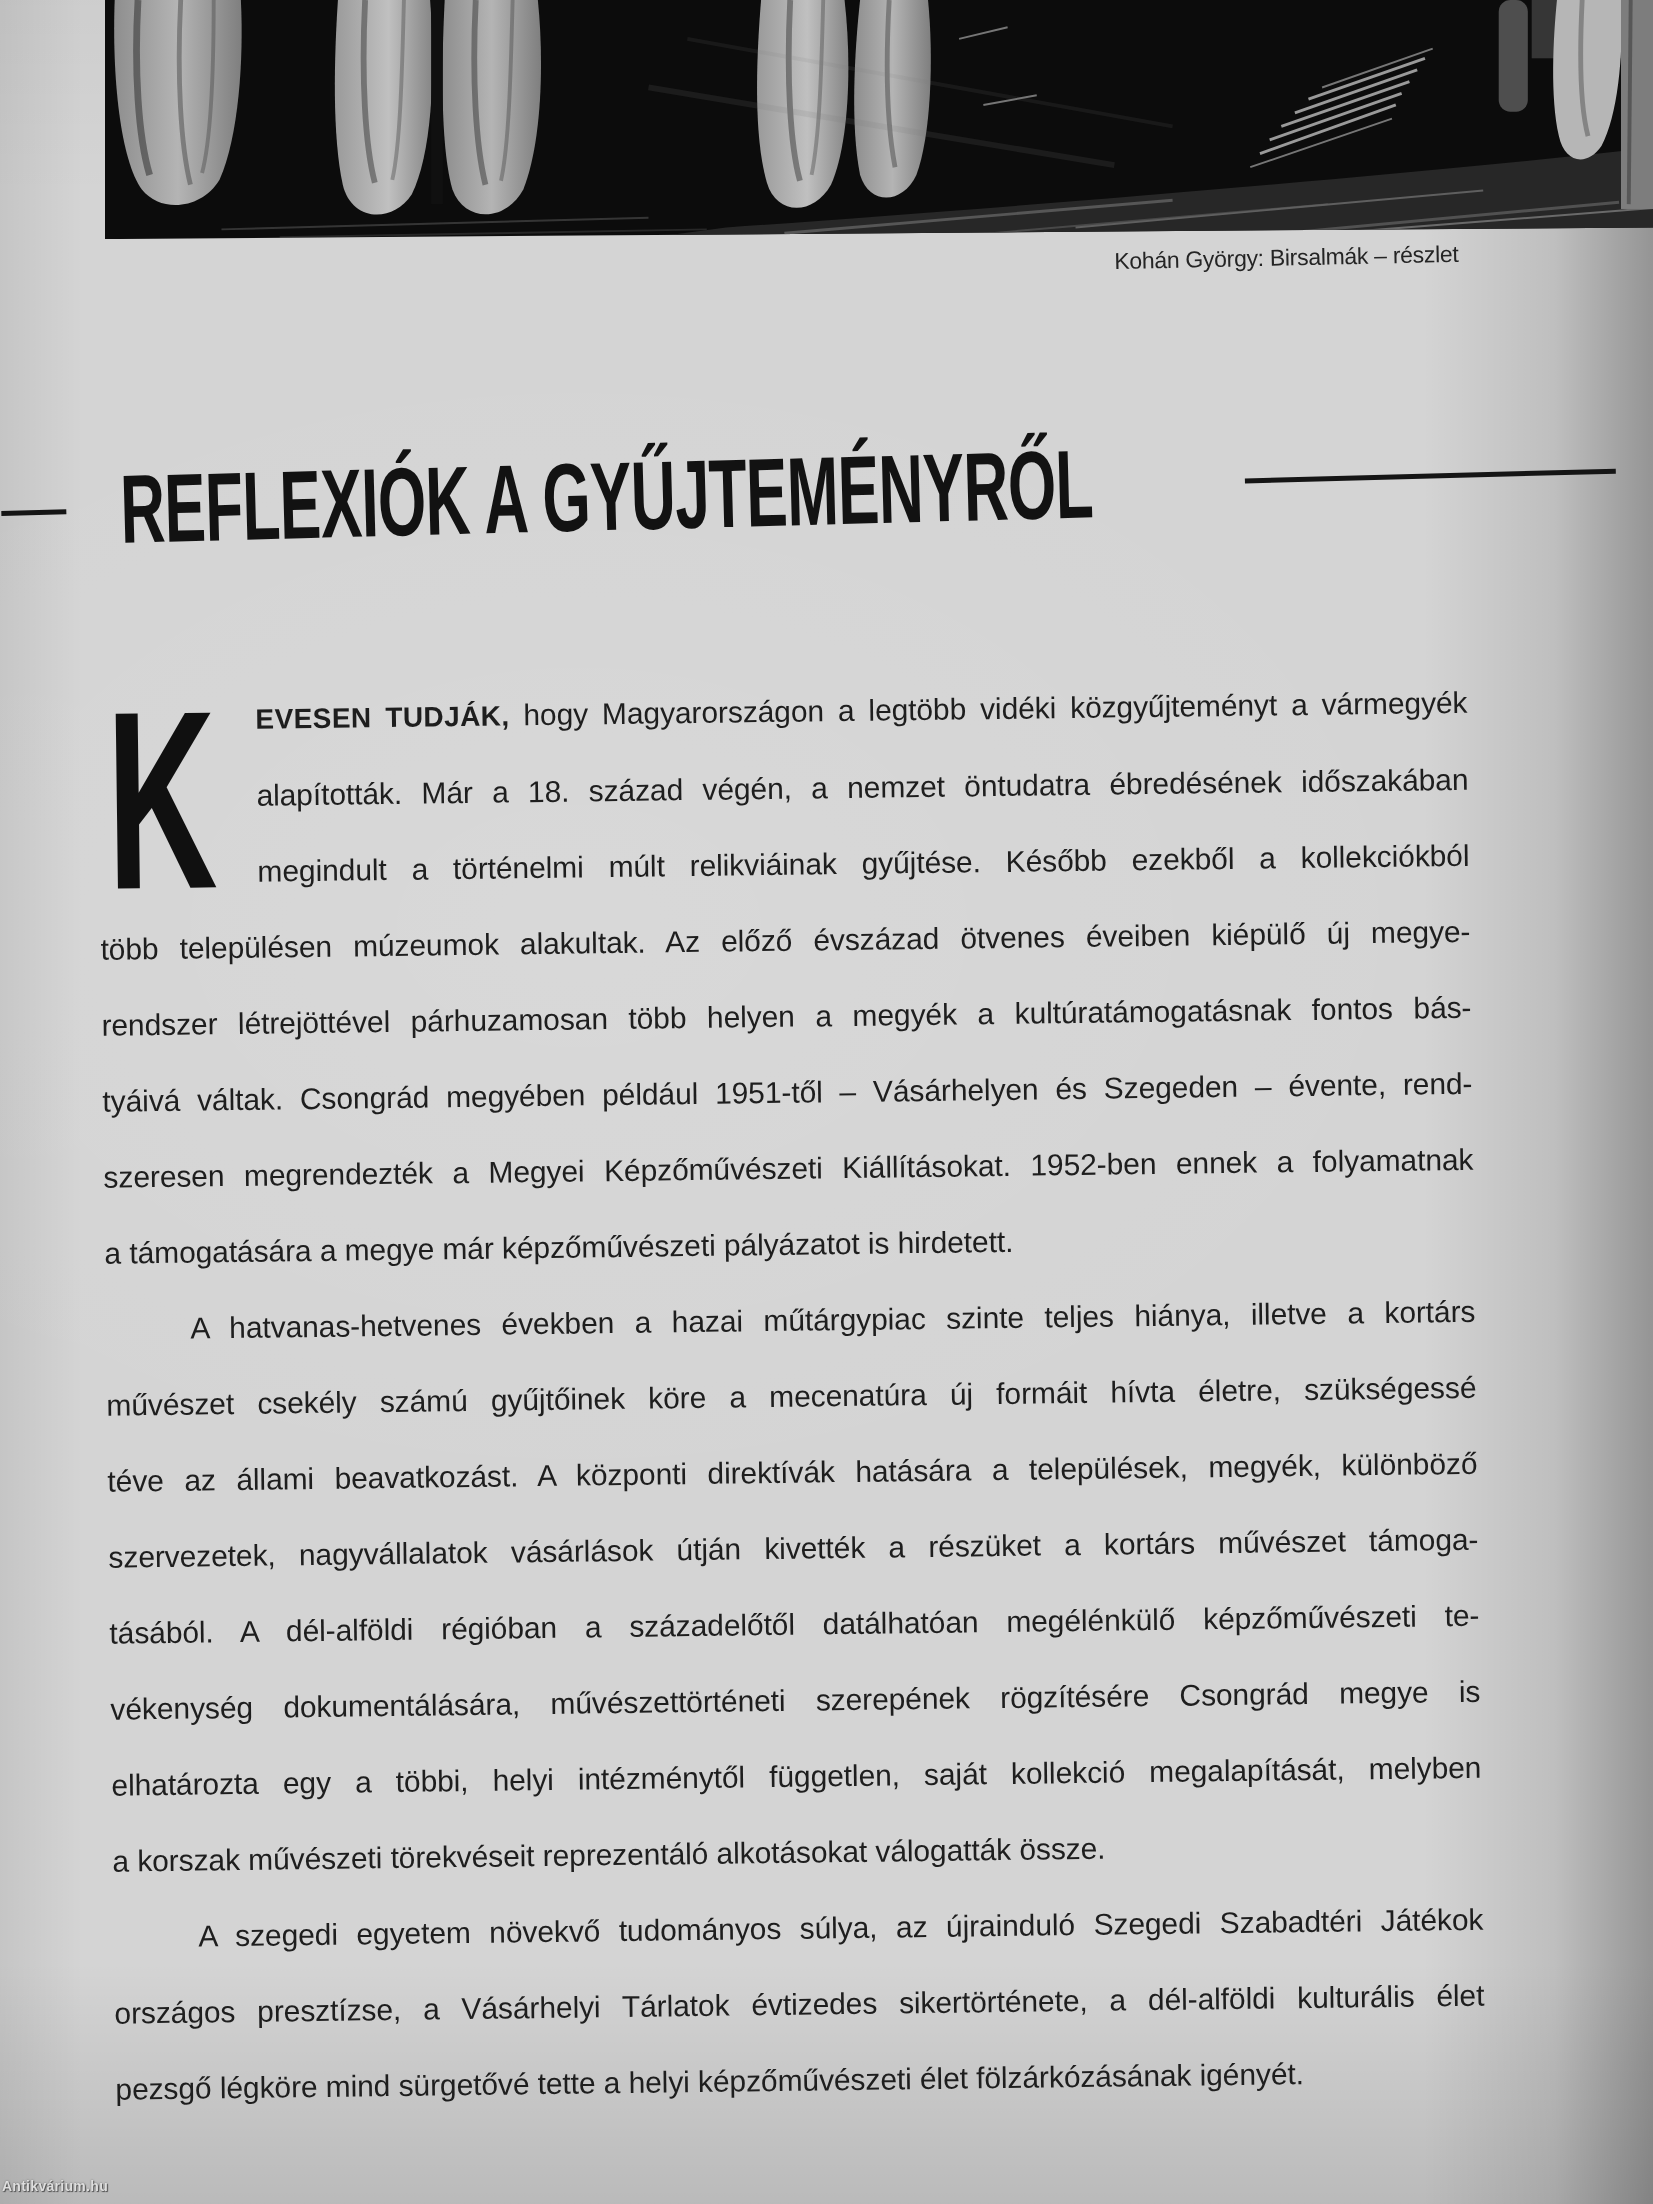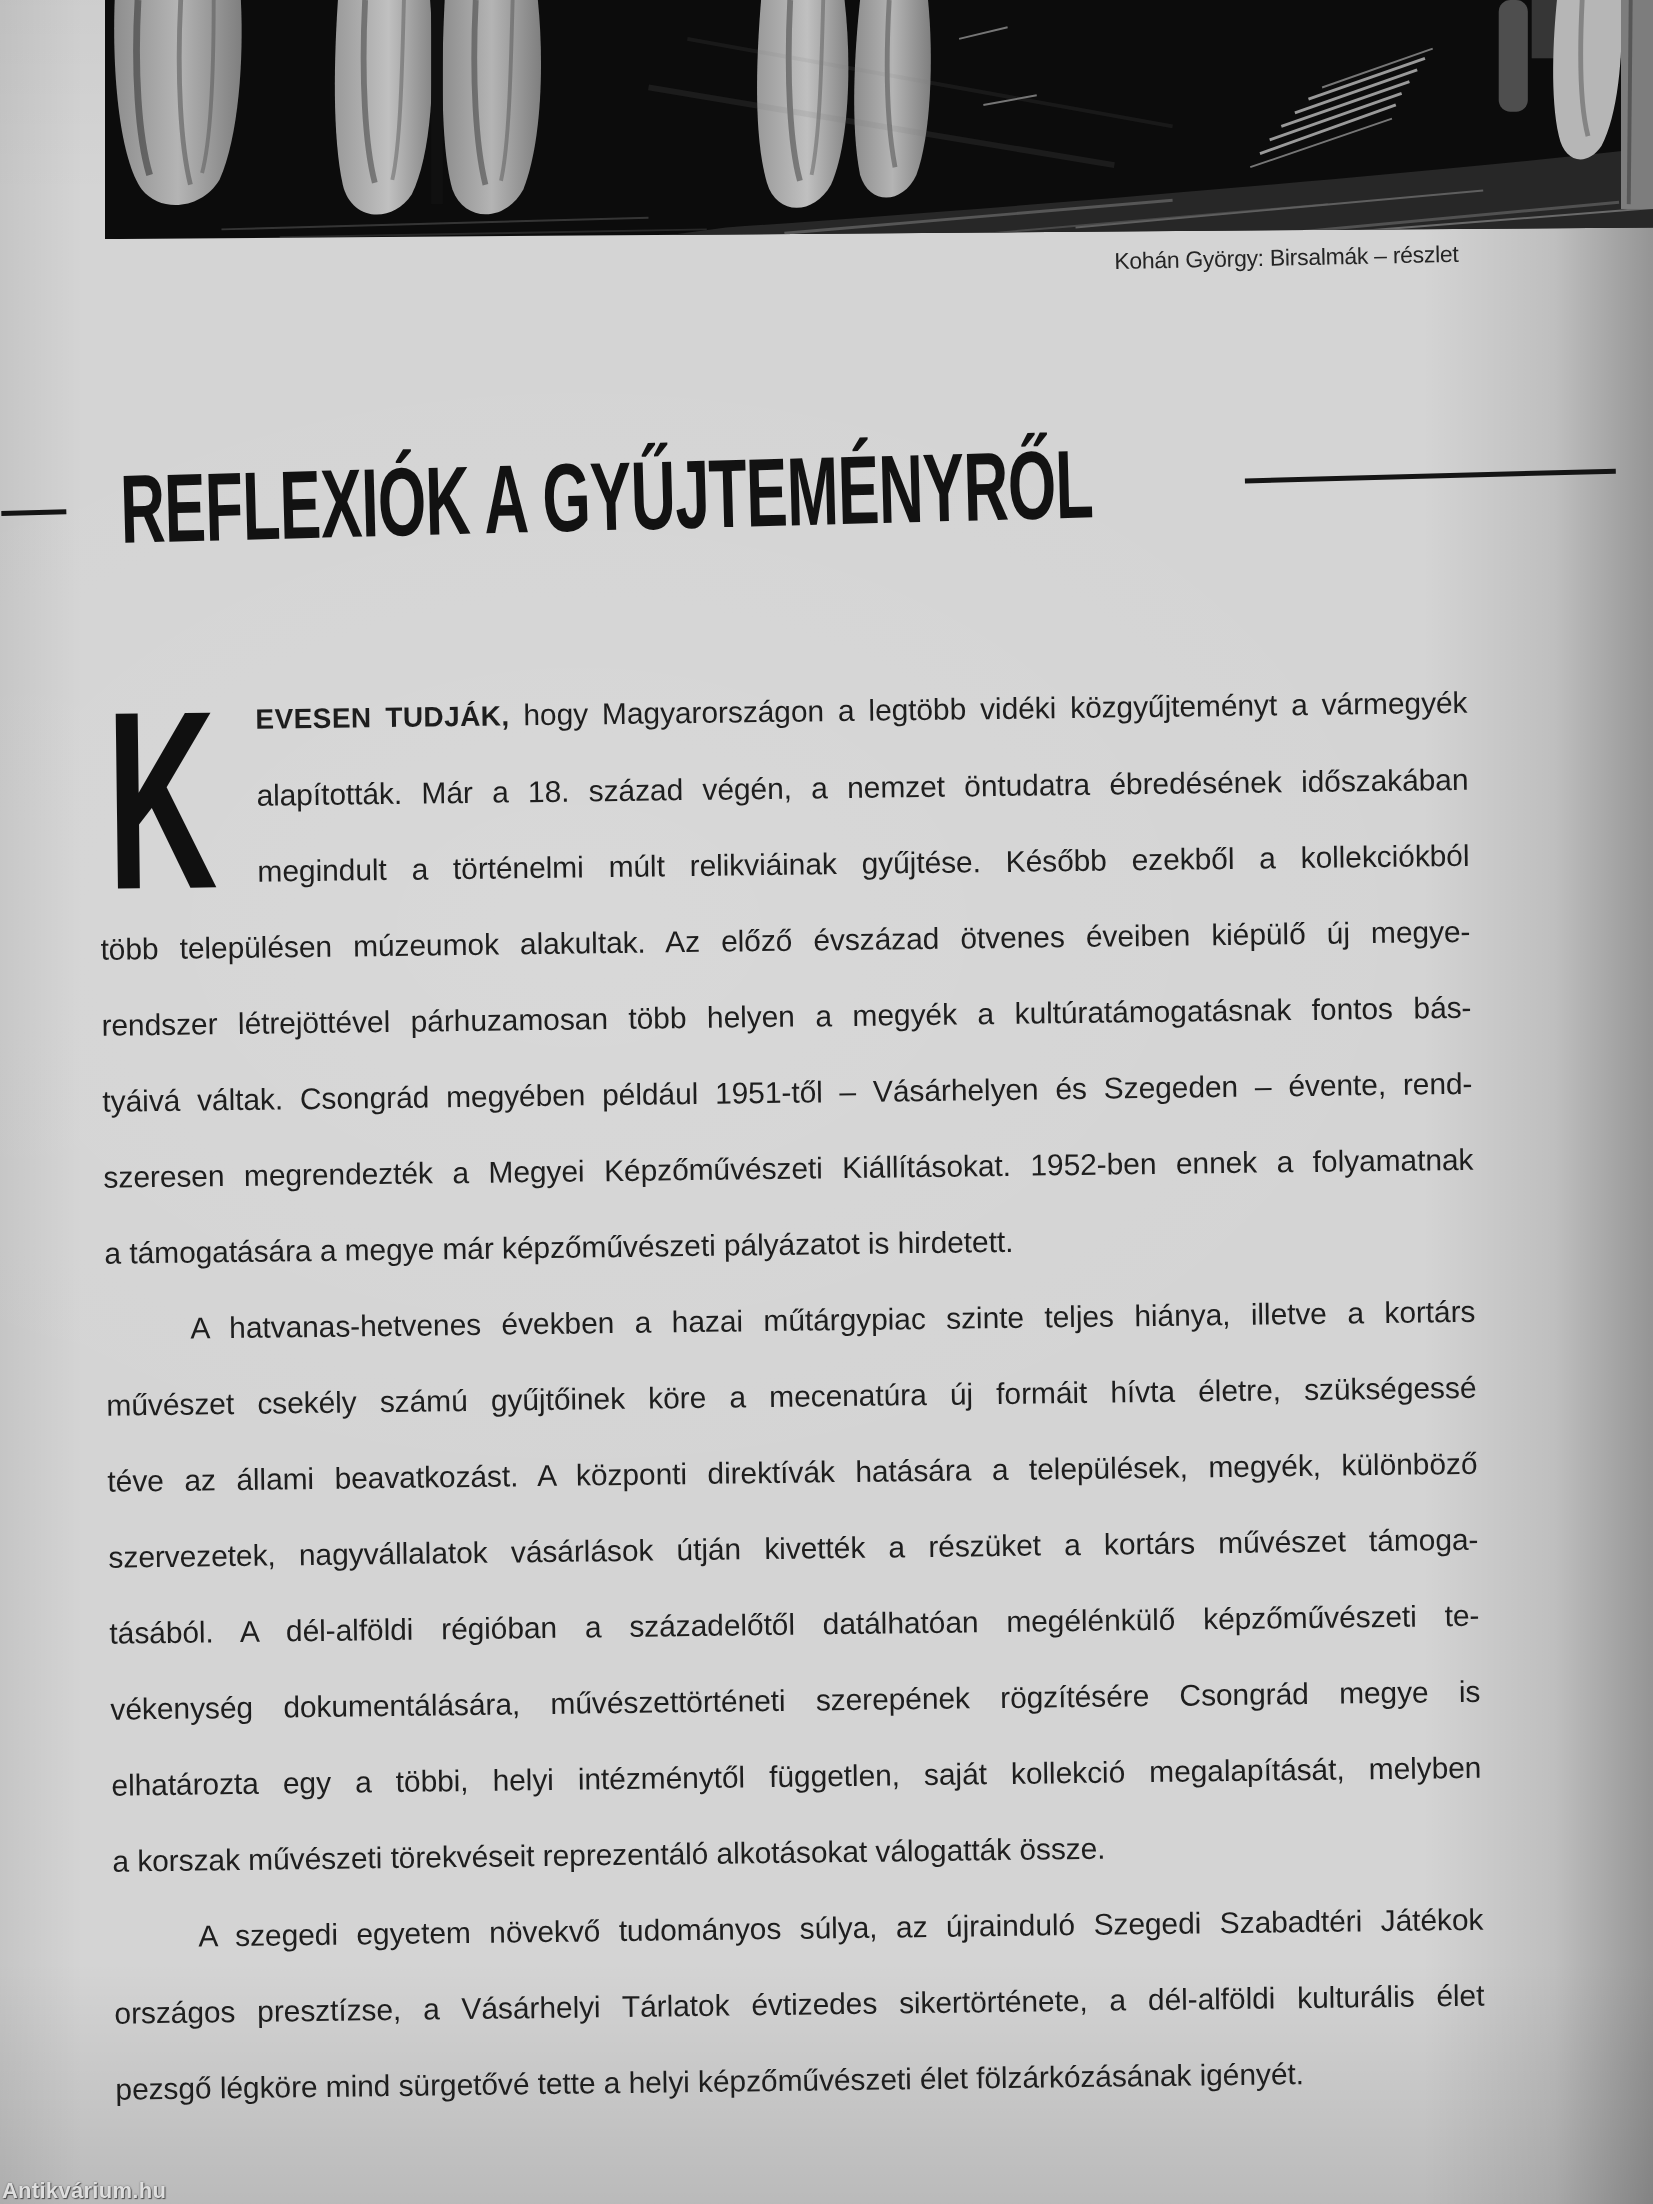--- a/index.html
+++ b/index.html
@@ -48,21 +48,21 @@
   .line.pind{text-indent:85px;}
   .lead{font-weight:bold; font-size:28px; letter-spacing:0.4px;}
   .dropcap{
     position:absolute; left:7.8px; top:15.5px; font-weight:bold; color:#101010;
     font-size:254px; line-height:204px;
     transform:scaleX(0.60); transform-origin:0 0;
   }
   
   .watermark{
     position:absolute; left:1.9px; top:2178px;
-    font-weight:bold; font-size:22px; letter-spacing:0.3px;
+    font-weight:bold; font-size:14px; letter-spacing:0.3px;
     color:#dedede; text-shadow:1px 1px 1px #4e4e4e, 0 0 1.9px #6a6a6a;
   }
 </style>
 </head>
 <body>
 
 <div id="page">
 
   <svg id="artwork" viewBox="0 0 1596 250" preserveAspectRatio="none" aria-hidden="true">
     <defs>

